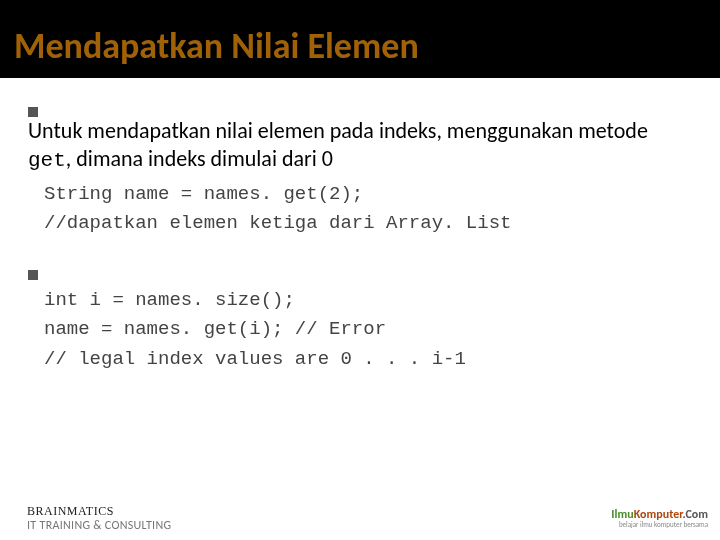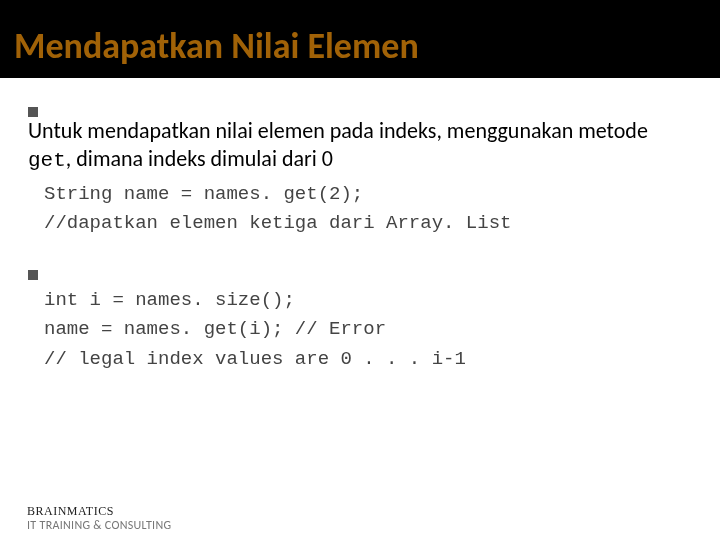--- a/index.html
+++ b/index.html
@@ -123,13 +123,19 @@
 name = names. get(i); // Error
 // legal index values are 0 . . . i-1</div>
 
 </div>
 
 <div class="footer">
   <div class="left-logo">
     <div class="brand">BRAINMATICS</div>
     <div class="sub">IT TRAINING &amp; CONSULTING</div>
   </div>
+  <div class="right-logo">
+    <div class="ik">
+      <span class="ilmu">Ilmu</span><span class="komp">Komputer</span><span class="com">.Com</span>
+    </div>
+    <div class="tag">belajar ilmu komputer bersama</div>
+  </div>
 </div>
 
 </body></html>

